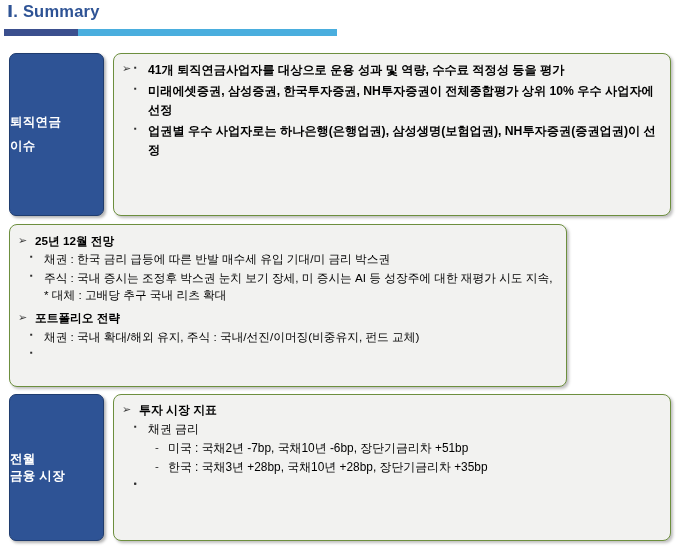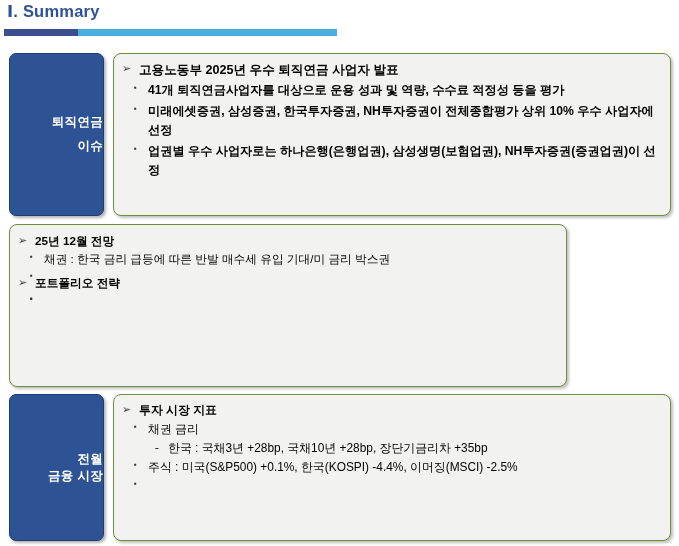--- a/index.html
+++ b/index.html
@@ -66,21 +66,21 @@
     width: 95px;
     box-sizing: border-box;
     background: #2e5395;
     border: 1px solid #1f3c6e;
     border-radius: 7px;
     color: #ffffff;
     font-size: 12.5px;
     font-weight: bold;
     display: flex;
     flex-direction: column;
-    align-items: flex-end;
+    align-items: flex-start;
     justify-content: center;
     text-align: center;
     box-shadow: 2px 2px 3px rgba(0,0,0,0.30);
     line-height: 1.9;
     letter-spacing: 0.3px;
   }
   .label-box.tight { line-height: 1.35; }
 
   .content-box {
     position: relative;
@@ -171,21 +171,20 @@
   </div>
 
   <div class="row row-1">
     <div class="label-box">
       <span>퇴직연금</span>
       <span>이슈</span>
     </div>
     <div class="content-box b1">
       <div class="item lvl-head">
         <span class="glyph">➢</span>
-        <span>고용노동부 2025년 우수 퇴직연금 사업자 발표</span>
       </div>
       <div class="item lvl-sq">
         <span class="glyph">▪</span>
         <span>41개 퇴직연금사업자를 대상으로 운용 성과 및 역량, 수수료 적정성 등을 평가</span>
       </div>
       <div class="item lvl-sq">
         <span class="glyph">▪</span>
         <span>미래에셋증권, 삼성증권, 한국투자증권, NH투자증권이 전체종합평가 상위 10% 우수 사업자에 선정</span>
       </div>
       <div class="item lvl-sq">
@@ -200,28 +199,30 @@
       <div class="item lvl-head">
         <span class="glyph">➢</span>
         <span>25년 12월 전망</span>
       </div>
       <div class="item lvl-sq">
         <span class="glyph">▪</span>
         <span>채권 : 한국 금리 급등에 따른 반발 매수세 유입 기대/미 금리 박스권</span>
       </div>
       <div class="item lvl-sq">
         <span class="glyph">▪</span>
+        <span>주식 : 국내 증시는 조정후 박스권 눈치 보기 장세, 미 증시는 AI 등 성장주에 대한 재평가 시도 지속,  * 대체 : 고배당 추구 국내 리츠 확대</span>
       </div>
       <div class="spacer-sm"></div>
       <div class="item lvl-head">
         <span class="glyph">➢</span>
         <span>포트폴리오 전략</span>
       </div>
       <div class="item lvl-sq">
         <span class="glyph">▪</span>
+        <span>채권 : 국내 확대/해외 유지, 주식 : 국내/선진/이머징(비중유지, 펀드 교체)</span>
       </div>
       <div class="item lvl-sq">
         <span class="glyph">▪</span>
       </div>
     </div>
   </div>
 
   <div class="row row-3">
     <div class="label-box tight">
       <span>전월</span>
@@ -231,28 +232,28 @@
       <div class="item lvl-head">
         <span class="glyph">➢</span>
         <span>투자 시장 지표</span>
       </div>
       <div class="item lvl-sq">
         <span class="glyph">▪</span>
         <span>채권 금리</span>
       </div>
       <div class="item lvl-dash">
         <span class="glyph">-</span>
+        <span>미국 :  국채2년 -7bp, 국채10년 -6bp, 장단기금리차 +51bp</span>
       </div>
       <div class="item lvl-dash">
         <span class="glyph">-</span>
         <span>한국 :  국채3년 +28bp, 국채10년 +28bp, 장단기금리차 +35bp</span>
       </div>
       <div class="item lvl-sq">
         <span class="glyph">▪</span>
-        <span>주식 : 미국(S&amp;P500) +0.1%, 한국(KOSPI) -4.4%, 이머징(MSCI) -2.5%</span>
       </div>
       <div class="item lvl-sq">
         <span class="glyph">▪</span>
       </div>
     </div>
   </div>
 
 </div>
 
 </body></html>

